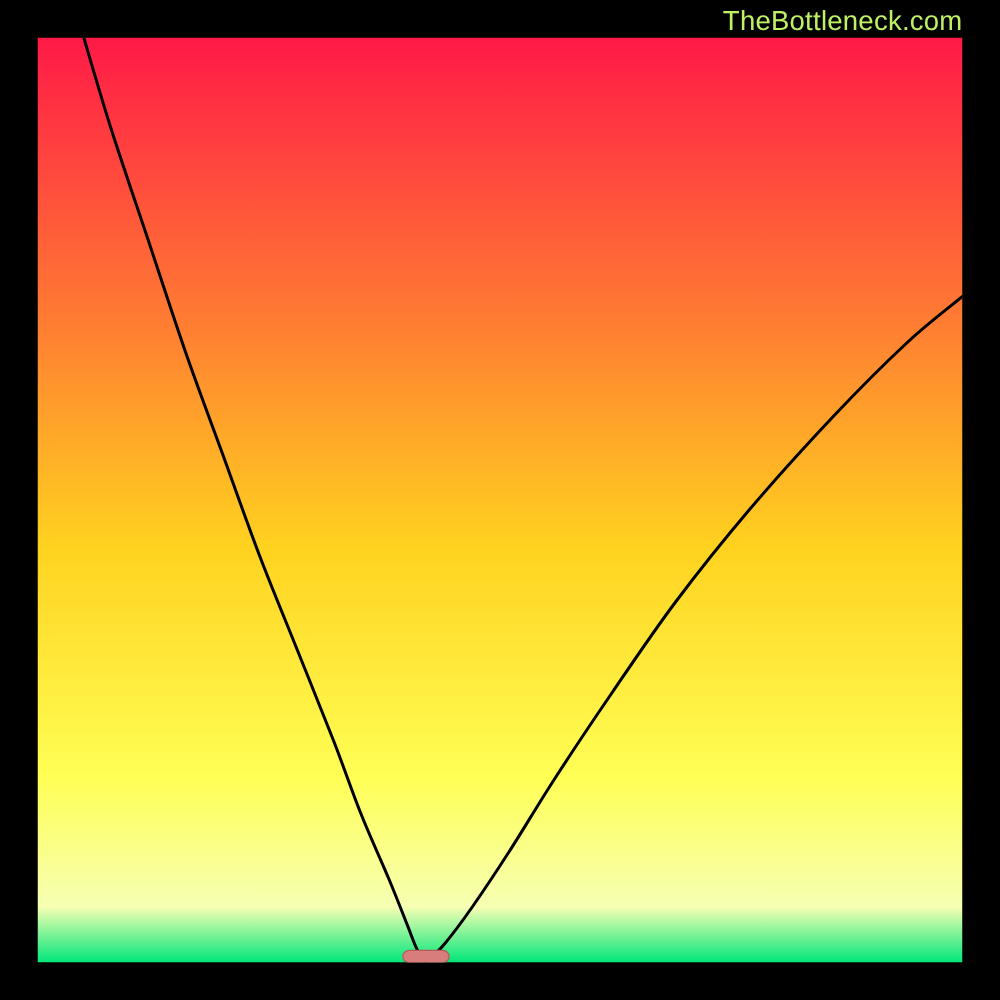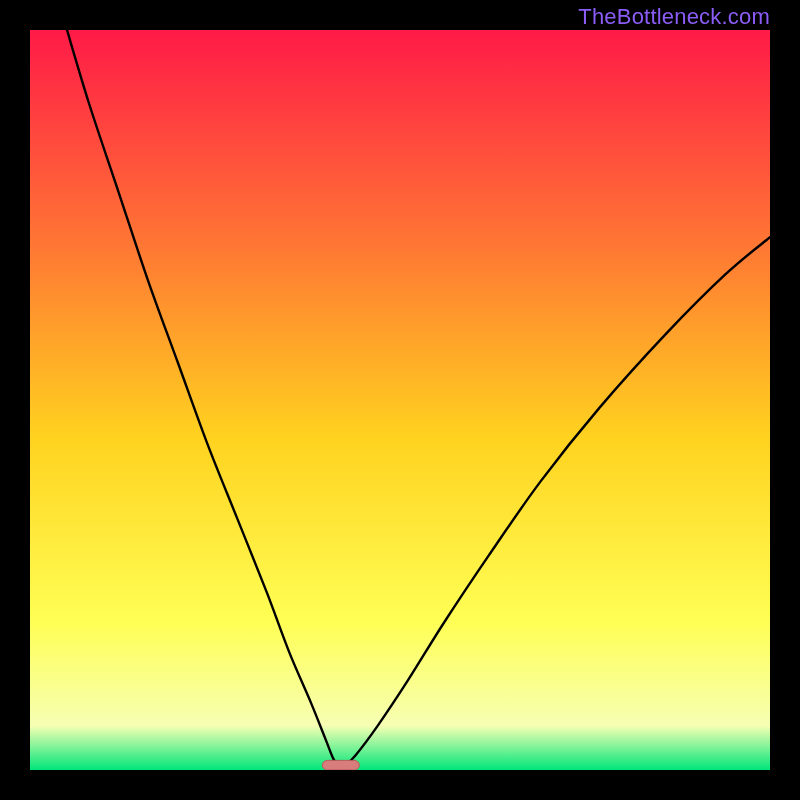--- a/index.html
+++ b/index.html
@@ -22,21 +22,21 @@
     top: 30px;
     width: 740px;
     height: 740px;
   }
   .watermark {
     position: absolute;
     top: 4px;
     right: 30px;
     font-family: Arial, Helvetica, sans-serif;
     font-size: 22px;
-    color: #8b5cf6;
+    color: #bef264;
     letter-spacing: 0.2px;
   }
 </style>
 </head>
 <body>
 
 <div class="frame">
 
   <svg class="plot" viewBox="0 0 740 740" preserveAspectRatio="none">
     <defs>

